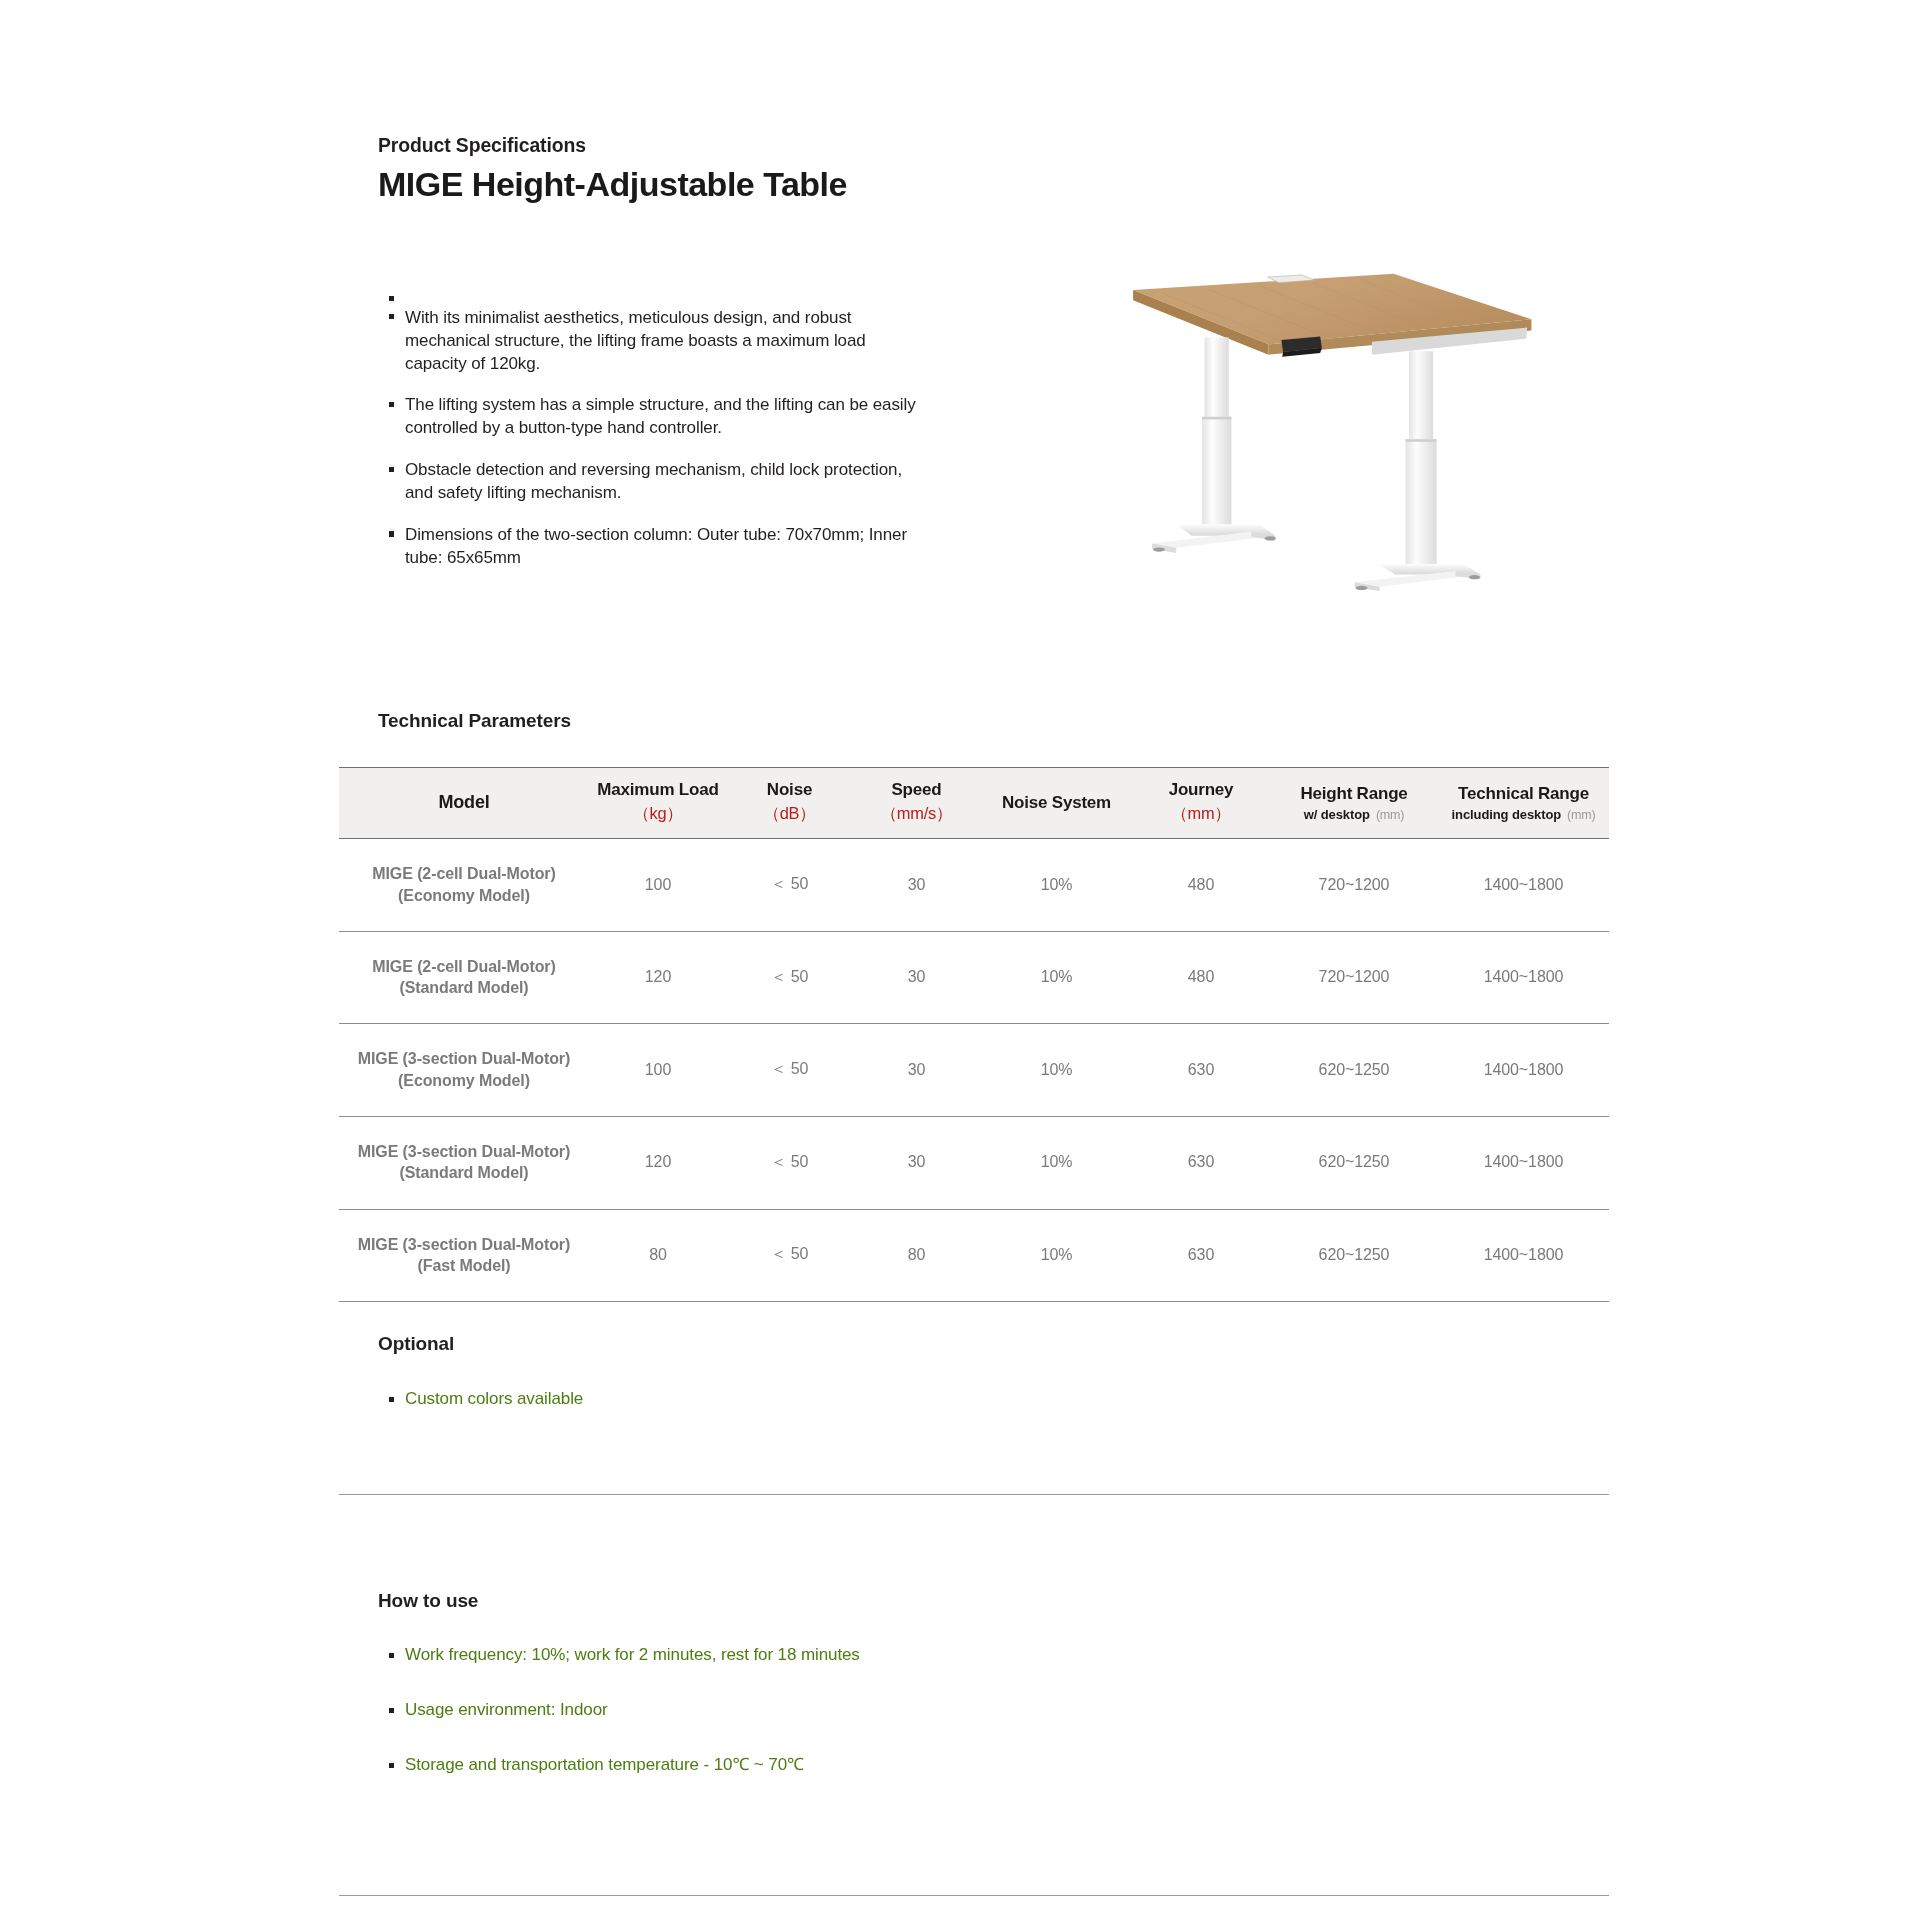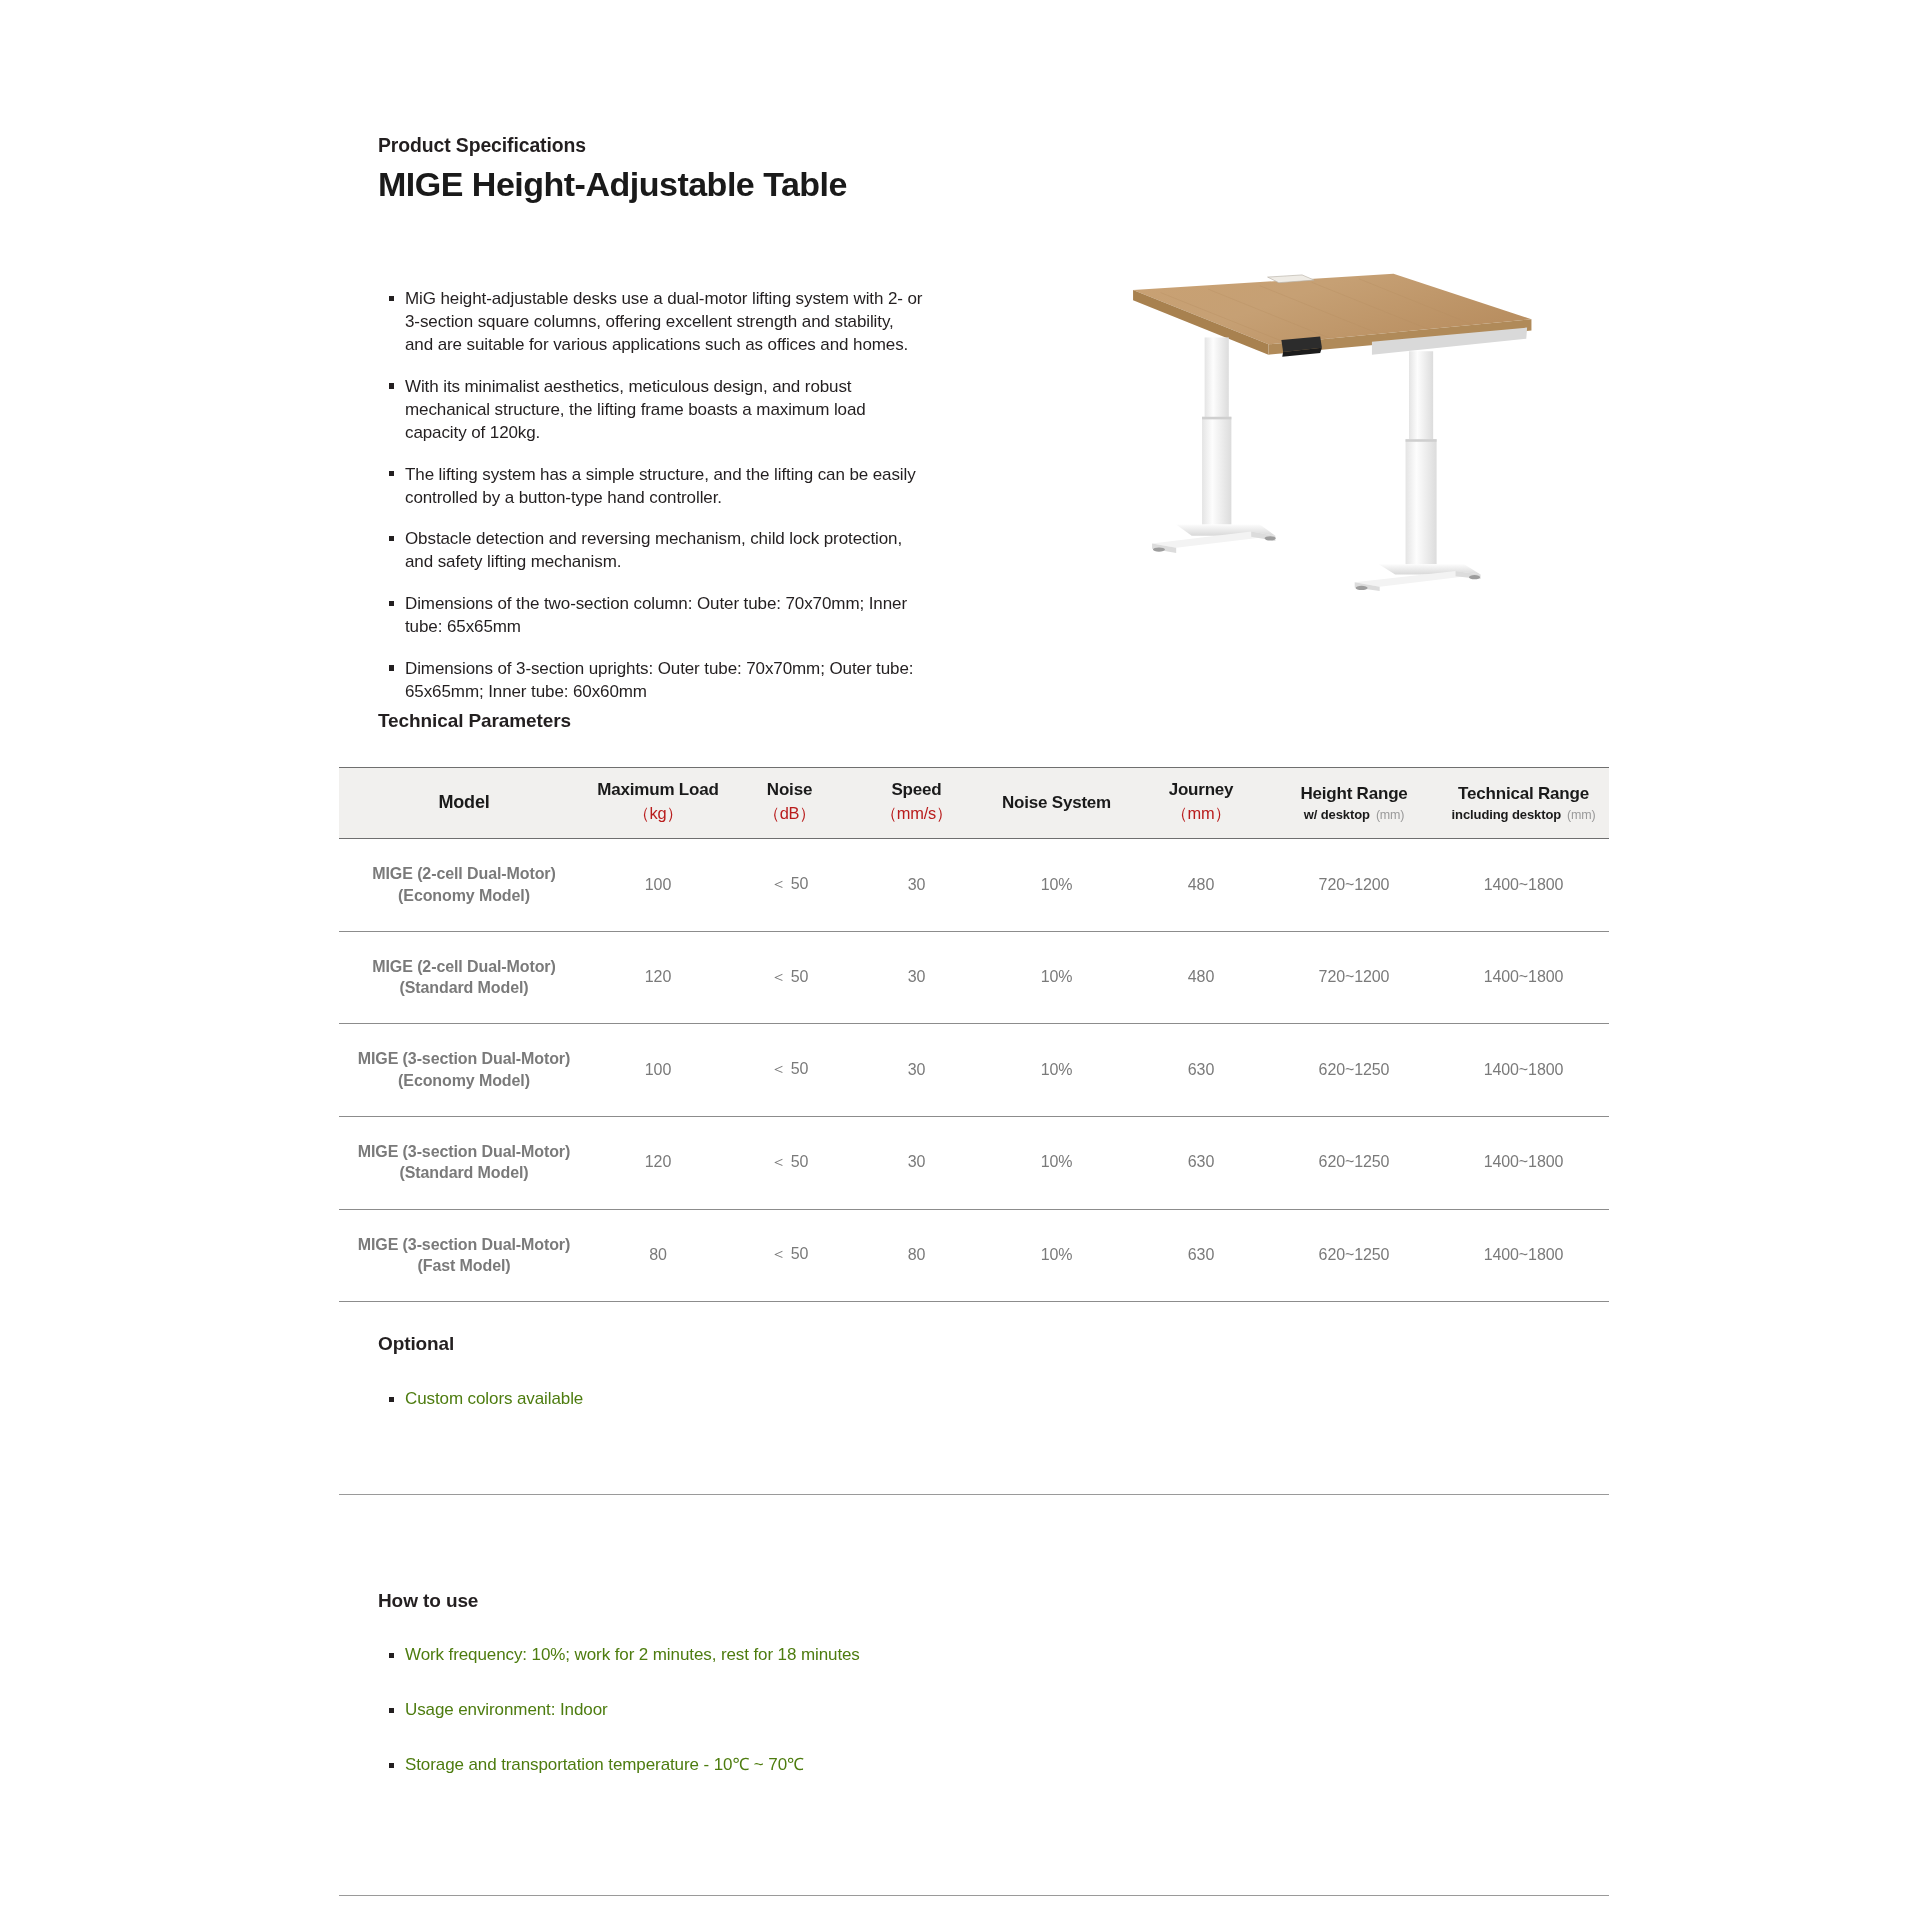--- a/index.html
+++ b/index.html
@@ -225,41 +225,36 @@
 <body>
 
 <div class="page">
 
   <div class="eyebrow">Product Specifications</div>
   <div class="doc-title">MIGE Height-Adjustable Table</div>
 
   <div class="intro-list">
     <div class="bullet-row">
       <span class="sq"></span>
-      <span>MiG height-adjustable desks use a dual-motor lifting system with 2- or 3-section square columns, offering excellent strength and stability, and are suitable for various applications such as offices and homes.</span>
     </div>
     <div class="bullet-row">
       <span class="sq"></span>
       <span>With its minimalist aesthetics, meticulous design, and robust mechanical structure, the lifting frame boasts a maximum load capacity of 120kg.</span>
     </div>
     <div class="bullet-row">
       <span class="sq"></span>
       <span>The lifting system has a simple structure, and the lifting can be easily controlled by a button-type hand controller.</span>
     </div>
     <div class="bullet-row">
       <span class="sq"></span>
       <span>Obstacle detection and reversing mechanism, child lock protection, and safety lifting mechanism.</span>
     </div>
     <div class="bullet-row">
       <span class="sq"></span>
       <span>Dimensions of the two-section column: Outer tube: 70x70mm; Inner tube: 65x65mm</span>
-    </div>
-    <div class="bullet-row">
-      <span class="sq"></span>
-      <span>Dimensions of 3-section uprights: Outer tube: 70x70mm; Outer tube: 65x65mm; Inner tube: 60x60mm</span>
     </div>
   </div>
 
   <div class="product-figure">
     <svg viewBox="0 0 1060 800" xmlns="http://www.w3.org/2000/svg">
       <defs>
         <linearGradient id="oakTop" x1="0" y1="0" x2="1" y2="0.5">
           <stop offset="0%" stop-color="#c9a173"></stop>
           <stop offset="45%" stop-color="#c6a074"></stop>
           <stop offset="100%" stop-color="#b98f61"></stop>

